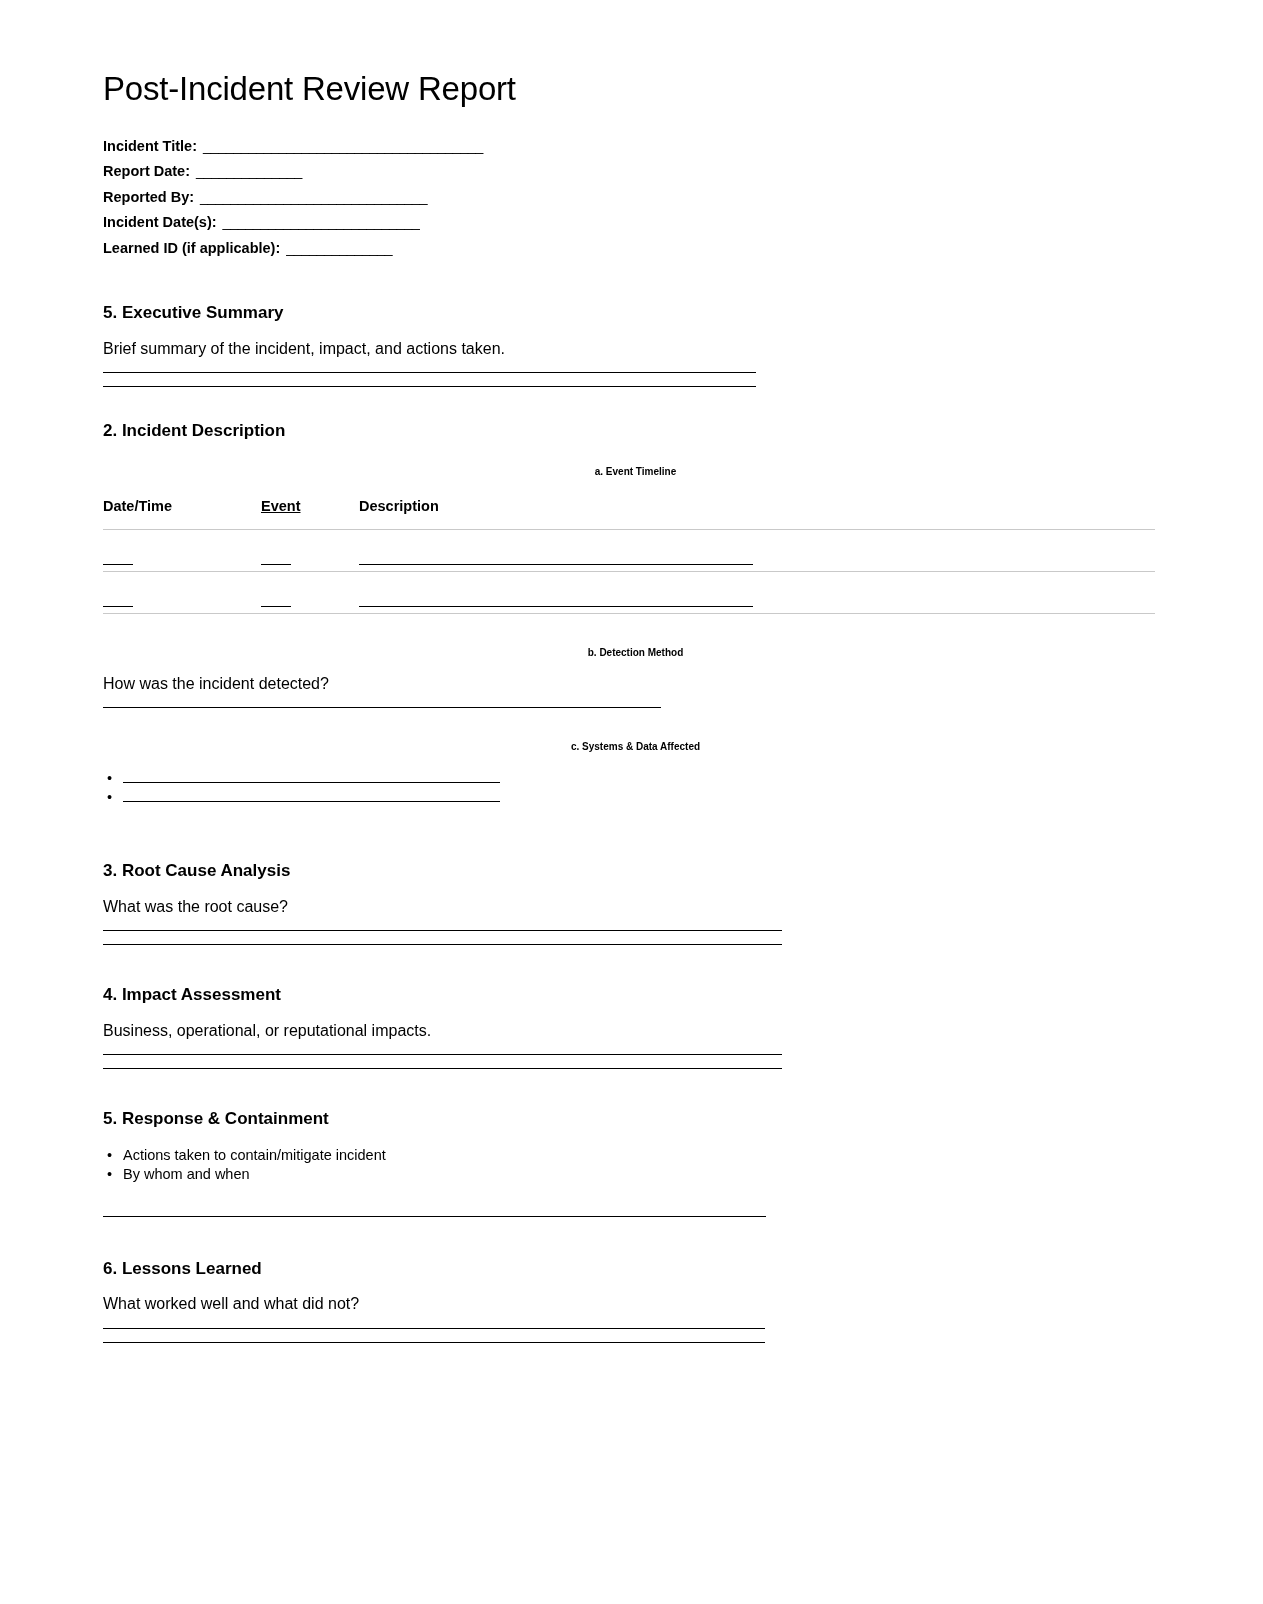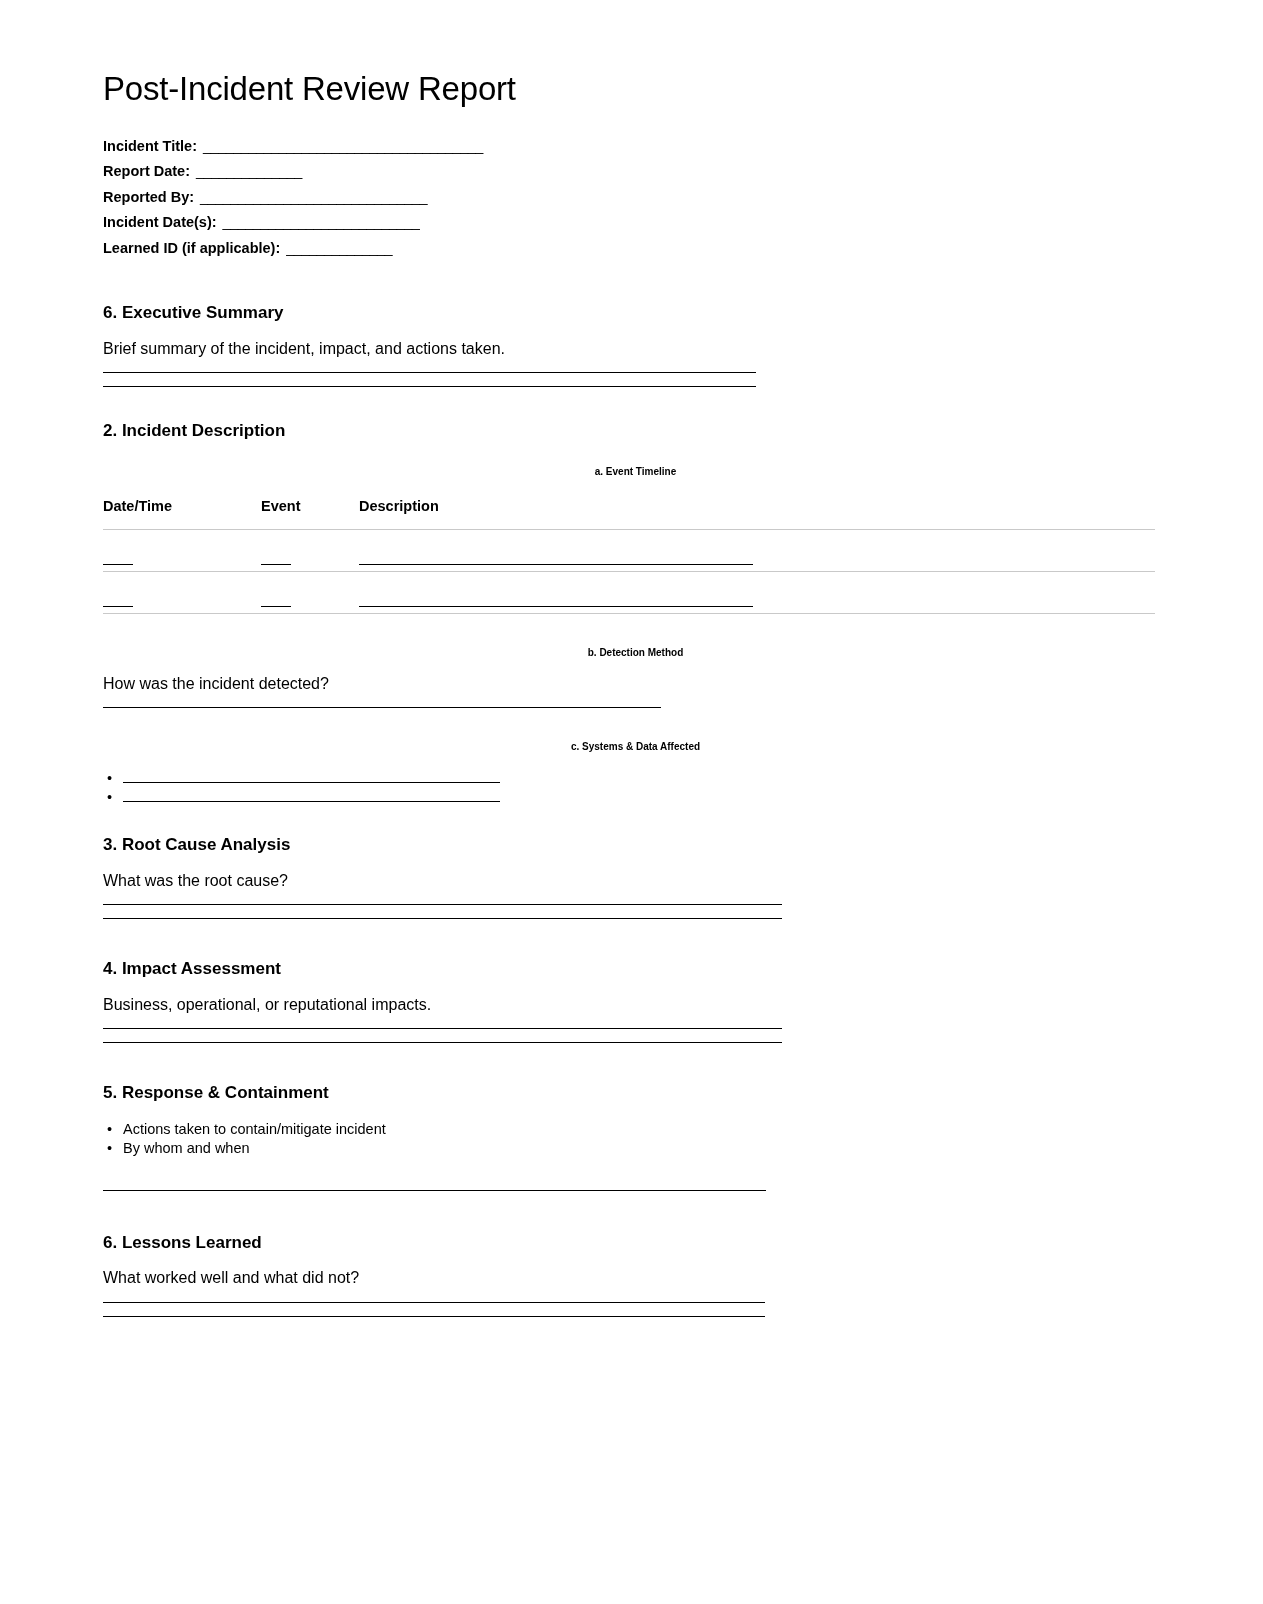--- a/index.html
+++ b/index.html
@@ -102,21 +102,21 @@
     vertical-align: bottom;
   }
   .cell-blank {
     display: inline-block;
     border-bottom: 1.6px solid #000000;
     height: 1px;
     vertical-align: bottom;
     margin-bottom: 2px;
   }
   .col-datetime { width: 158px; }
-  .col-event { width: 98px; }
+  .col-event { width: 98px; text-decoration: underline; }
   .col-desc { width: auto; }
   .blank-short { width: 30px; }
   .blank-long { width: 394px; }
 
   
   ul.bullets {
     list-style: none;
     margin: 0;
     padding: 0;
   }
@@ -170,21 +170,21 @@
     </div>
     <div class="meta-row">
       <span class="meta-label">Incident Date(s):</span><span class="meta-blank">__________________________</span>
     </div>
     <div class="meta-row">
       <span class="meta-label">Learned ID (if applicable):</span><span class="meta-blank">______________</span>
     </div>
   </div>
 
   <div class="section">
-    <h2 class="section-heading">6. Executive Summary</h2>
+    <h2 class="section-heading">5. Executive Summary</h2>
     <p class="body-text">Brief summary of the incident, impact, and actions taken.</p>
     <div class="rule w-exec"></div>
     <div class="rule w-exec"></div>
   </div>
 
   <div class="section" style="margin-bottom:24px;">
     <h2 class="section-heading" style="margin-bottom:24px;">2. Incident Description</h2>
 
     <h3 class="sub-heading" style="margin-bottom:20px;">a. Event Timeline</h3>
 
@@ -218,21 +218,21 @@
 
     <div style="margin-top:33px;">
       <h3 class="sub-heading" style="margin-bottom:16px;">c. Systems &amp; Data Affected</h3>
       <ul class="bullets">
         <li class="blank-item"><span class="line"></span></li>
         <li class="blank-item"><span class="line"></span></li>
       </ul>
     </div>
   </div>
 
-  <div class="section" style="margin-top:28px;">
+  <div class="section" style="margin-top:54px;">
     <h2 class="section-heading">3. Root Cause Analysis</h2>
     <p class="body-text">What was the root cause?</p>
     <div class="rule w-root"></div>
     <div class="rule w-root"></div>
   </div>
 
   <div class="section" style="margin-top:40px;">
     <h2 class="section-heading">4. Impact Assessment</h2>
     <p class="body-text">Business, operational, or reputational impacts.</p>
     <div class="rule w-impact"></div>

